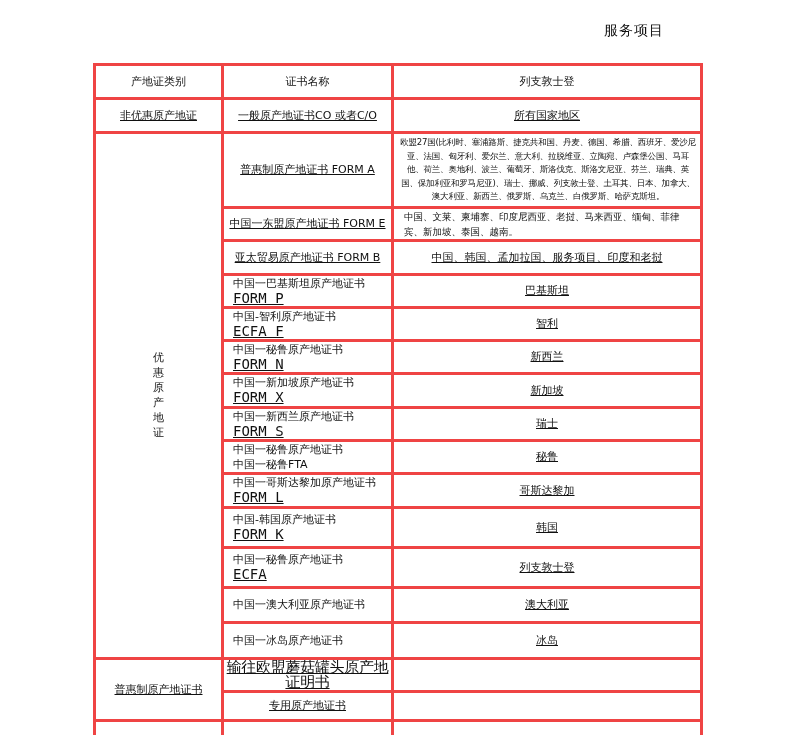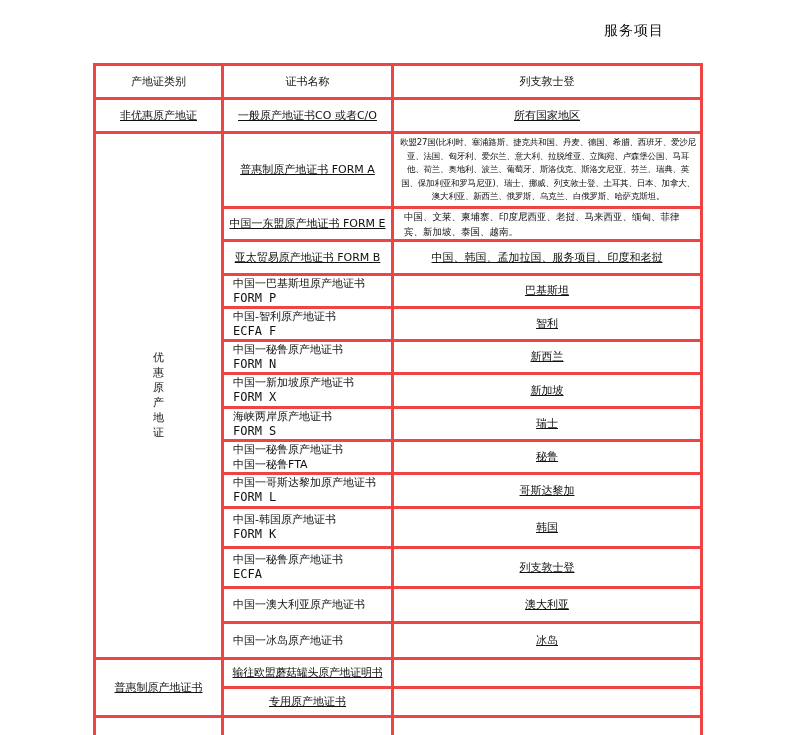--- a/index.html
+++ b/index.html
@@ -14,21 +14,21 @@
   col.c1 { width:128px; } col.c2 { width:170px; } col.c3 { width:309px; }
   .hdr td { font-size:14px; text-align:center; }
   .center { text-align:center;text-decoration:underline; }
   .left { text-align:left; padding-left:9px !important; }
   .small { font-size:8.5px !important; line-height:13.5px !important; text-align:center;
            padding:2px 4px 2px 6px !important; letter-spacing:-0.2px; }
   .small2 { font-size:9.5px !important; line-height:15px !important; text-align:left;
             padding:0 6px 0 10px !important; }
   .vert { text-align:center; font-size:14px; line-height:17px; }
   .vert span { display:block; }
-  .line2 { display:block; font-size:12px; font-family:"DejaVu Sans Mono","Liberation Mono",monospace; }
+  .line2 { display:block; font-size:14px; font-family:"DejaVu Sans Mono","Liberation Mono",monospace;text-decoration:underline; }
   .line1 { display:block; }
   .mid { border-left:1px solid #aaa !important; }
 </style>
 </head>
 <body>
 
 <div class="title">服务项目</div>
 
 <table class="svc">
   <colgroup>
@@ -92,21 +92,21 @@
   </tr>
   <tr style="height:34px">
     <td class="left">
           <span class="line1">中国一新加坡原产地证书</span>
           <span class="line2">FORM X</span>
         </td>
     <td class="center mid">新加坡</td>
   </tr>
   <tr style="height:33px">
     <td class="left">
-          <span class="line1">海峡两岸原产地证书</span>
+          <span class="line1">中国一新西兰原产地证书</span>
           <span class="line2">FORM S</span>
         </td>
     <td class="center mid">瑞士</td>
   </tr>
   <tr style="height:33px">
     <td class="left">
           <span class="line1">中国一秘鲁原产地证书</span>
           <span class="line1">中国一秘鲁FTA</span>
         </td>
     <td class="center mid">秘鲁</td>
@@ -136,21 +136,21 @@
     <td class="left">中国一澳大利亚原产地证书</td>
     <td class="center mid">澳大利亚</td>
   </tr>
   <tr style="height:36px">
     <td class="left">中国一冰岛原产地证书</td>
     <td class="center mid">冰岛</td>
   </tr>
 
   <tr style="height:29px">
     <td rowspan="2" class="center">普惠制原产地证书</td>
-    <td class="center" style="font-size:11px; letter-spacing:-0.3px">输往欧盟蘑菇罐头原产地证明书</td>
+    <td class="center" style="font-size:15px; letter-spacing:-0.3px">输往欧盟蘑菇罐头原产地证明书</td>
     <td class="center mid"></td>
   </tr>
   <tr style="height:29px">
     <td class="center">专用原产地证书</td>
     <td class="center mid"></td>
   </tr>
 
   <tr style="height:40px">
     <td></td>
     <td></td>

